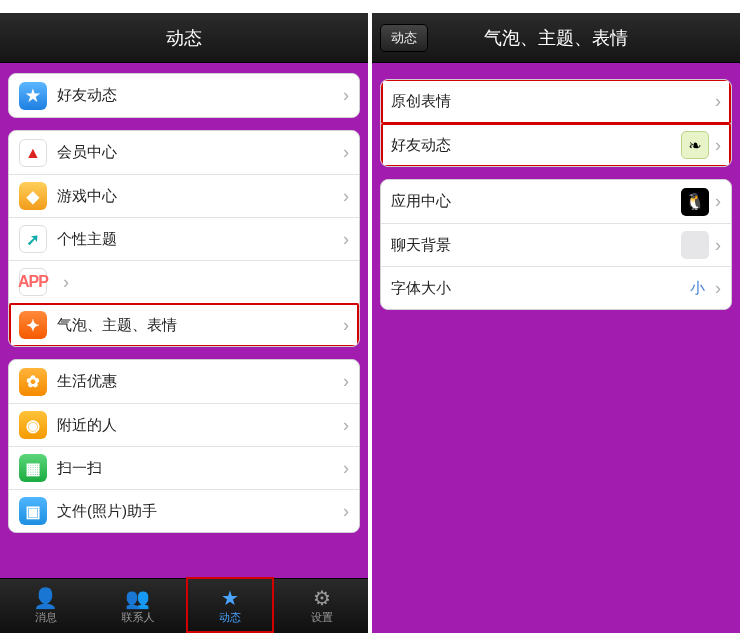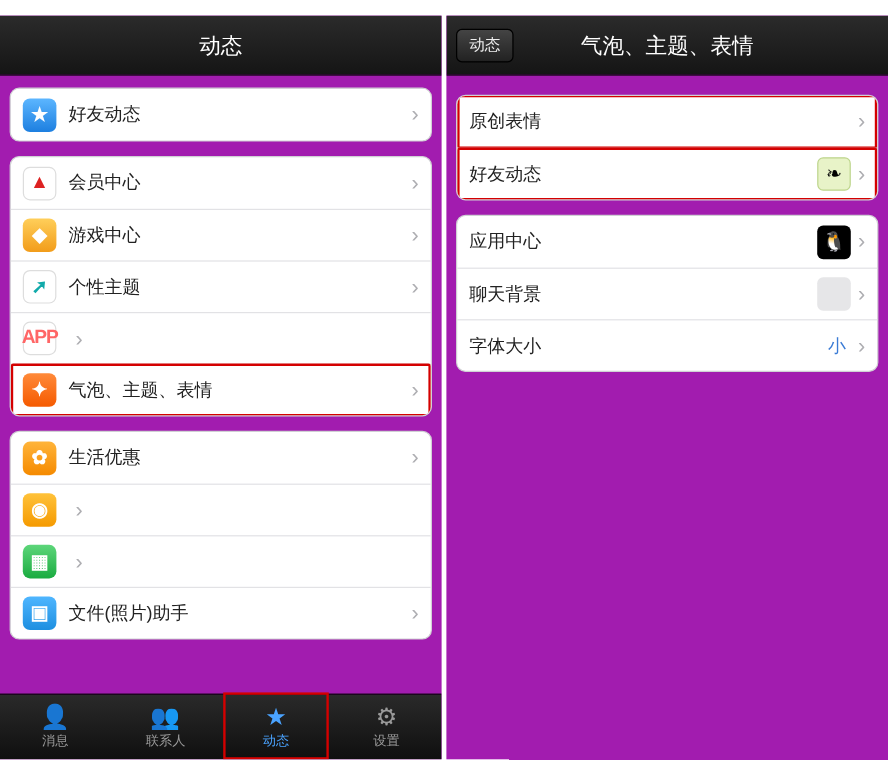--- a/index.html
+++ b/index.html
@@ -178,24 +178,26 @@
         </div>
       </div>
       <div class="group">
         <div class="row">
           <div class="icon ic-life">✿</div>
           <div class="label">生活优惠</div>
           <span class="chev">›</span>
         </div>
         <div class="row">
           <div class="icon ic-near">◉</div>
+          <div class="label">附近的人</div>
           <span class="chev">›</span>
         </div>
         <div class="row">
           <div class="icon ic-scan">▦</div>
+          <div class="label">扫一扫</div>
           <span class="chev">›</span>
         </div>
         <div class="row">
           <div class="icon ic-file">▣</div>
           <div class="label">文件(照片)助手</div>
           <span class="chev">›</span>
         </div>
       </div>
     </div>
   <div class="tabbar" id="tabbar">

